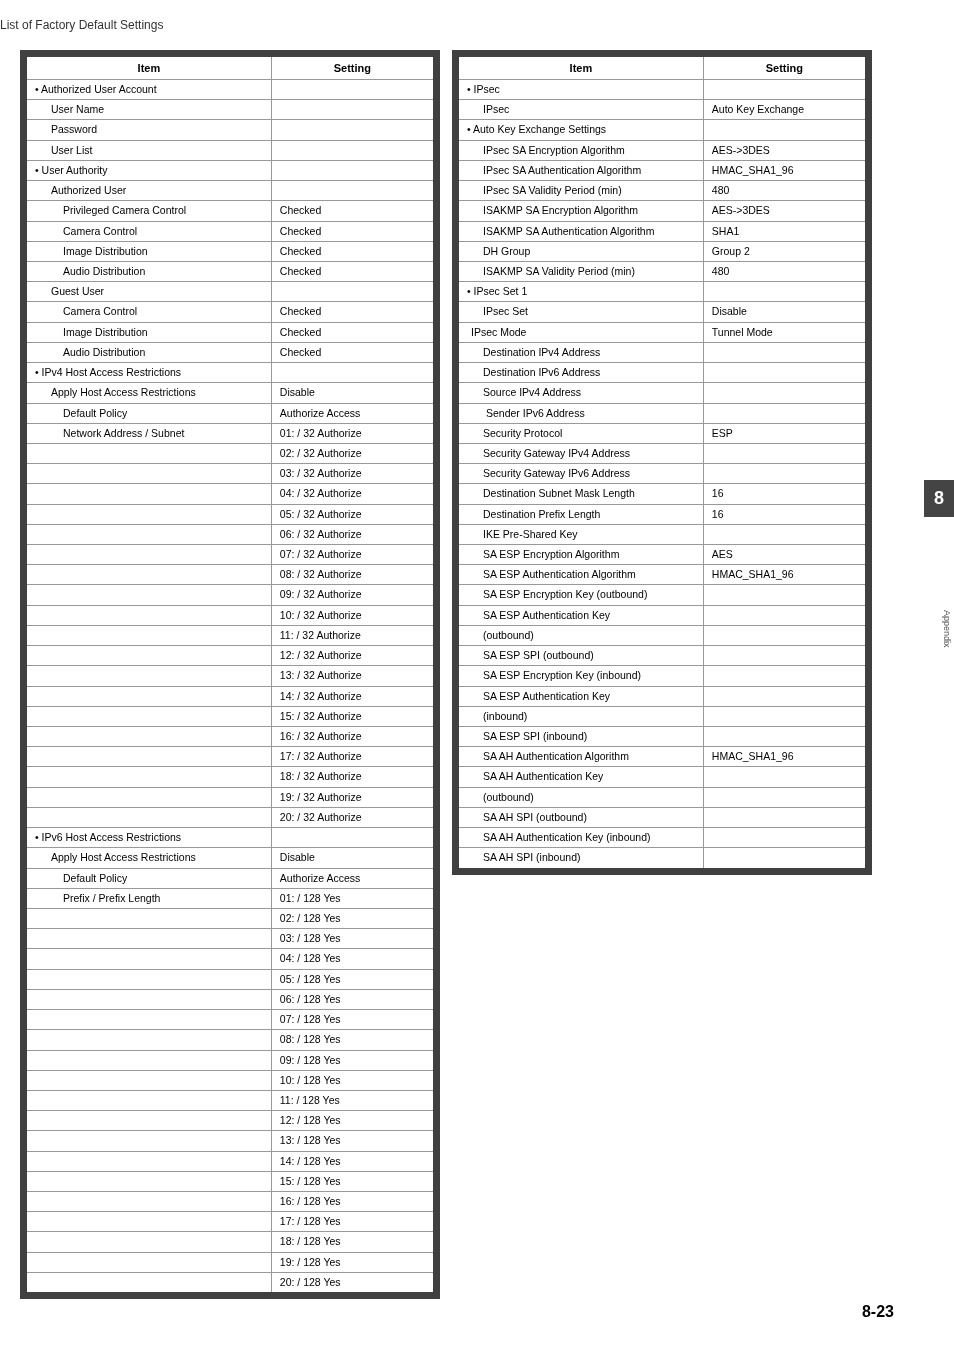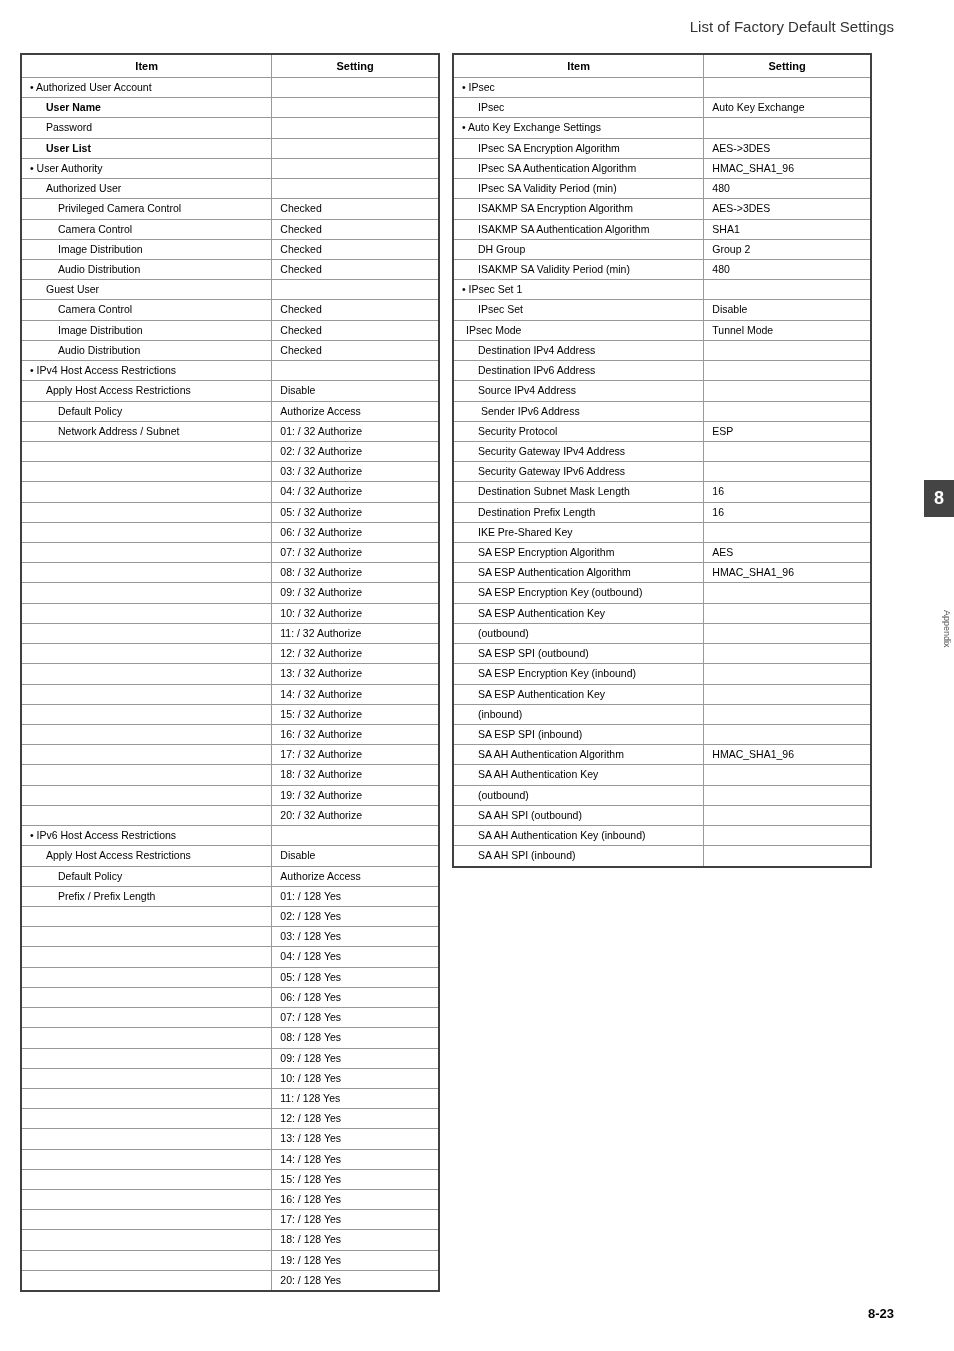--- a/index.html
+++ b/index.html
@@ -7,23 +7,22 @@
       font-family: Arial, sans-serif;
       font-size: 11px;
       background: #fff;
       color: #000;
       width: 954px;
       min-height: 1351px;
       position: relative;
     }
 
     .page-header {
-      text-align: right;
       padding: 18px 60px 8px 0;
-      font-size: 15px;
+      font-size: 12px;
       color: #333;
     }
 
     .page-content {
       display: flex;
       flex-direction: row;
       gap: 12px;
       padding: 10px 20px 20px 20px;
     }
 
@@ -31,21 +30,21 @@
       flex: 0 0 420px;
     }
 
     .right-panel {
       flex: 0 0 420px;
     }
 
     table {
       width: 100%;
       border-collapse: collapse;
-      border: 2px solid #404040;
+      border: 7px solid #404040;
     }
 
     th {
       background: #fff;
       border: 1px solid #999;
       padding: 5px 8px;
       text-align: center;
       font-weight: bold;
       font-size: 11px;
     }
@@ -63,21 +62,21 @@
     }
 
     td.setting-col {
       width: 40%;
     }
 
     .page-number {
       position: absolute;
       bottom: 30px;
       right: 60px;
-      font-size: 13px;
+      font-size: 16px;
       font-weight: bold;
     }
 
     .chapter-num {
       position: absolute;
       right: 0;
       top: 480px;
       width: 30px;
       background: #444;
       color: #fff;
@@ -113,29 +112,29 @@
           <th>Item</th>
           <th>Setting</th>
         </tr>
       </thead>
       <tbody id="left-tbody">
       <tr>
             <td class="item-col" style="padding-left: 8px; font-weight: normal;">• Authorized User Account</td>
             <td class="setting-col"></td>
           </tr>
           <tr>
-            <td class="item-col" style="padding-left: 24px; font-weight: bold;">User Name</td>
+            <td class="item-col" style="padding-left: 24px;">User Name</td>
             <td class="setting-col"></td>
           </tr>
           <tr>
             <td class="item-col" style="padding-left: 24px;">Password</td>
             <td class="setting-col"></td>
           </tr>
           <tr>
-            <td class="item-col" style="padding-left: 24px; font-weight: bold;">User List</td>
+            <td class="item-col" style="padding-left: 24px;">User List</td>
             <td class="setting-col"></td>
           </tr>
           <tr>
             <td class="item-col" style="padding-left: 8px; font-weight: normal;">• User Authority</td>
             <td class="setting-col"></td>
           </tr>
           <tr>
             <td class="item-col" style="padding-left: 24px;">Authorized User</td>
             <td class="setting-col"></td>
           </tr>

